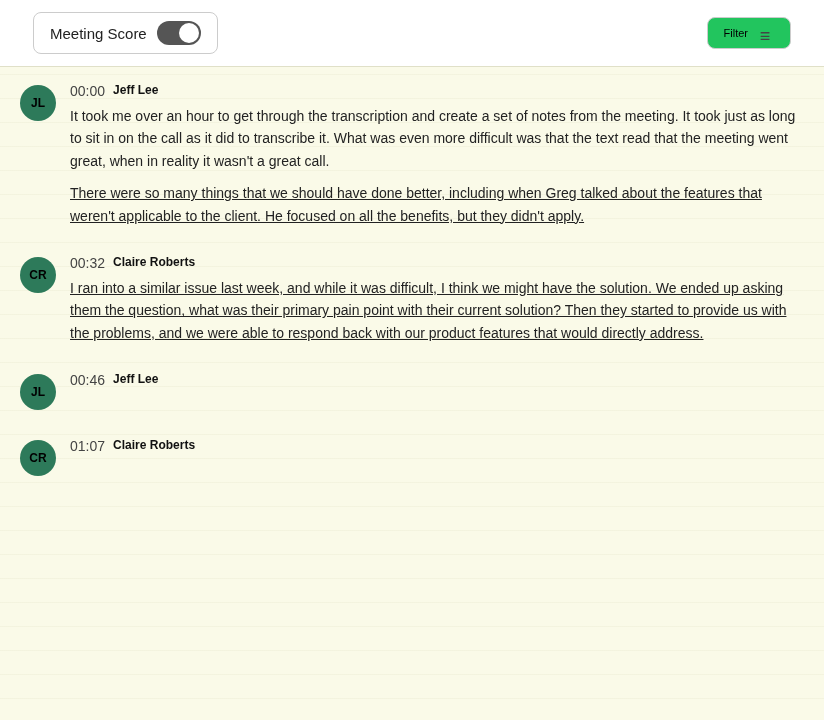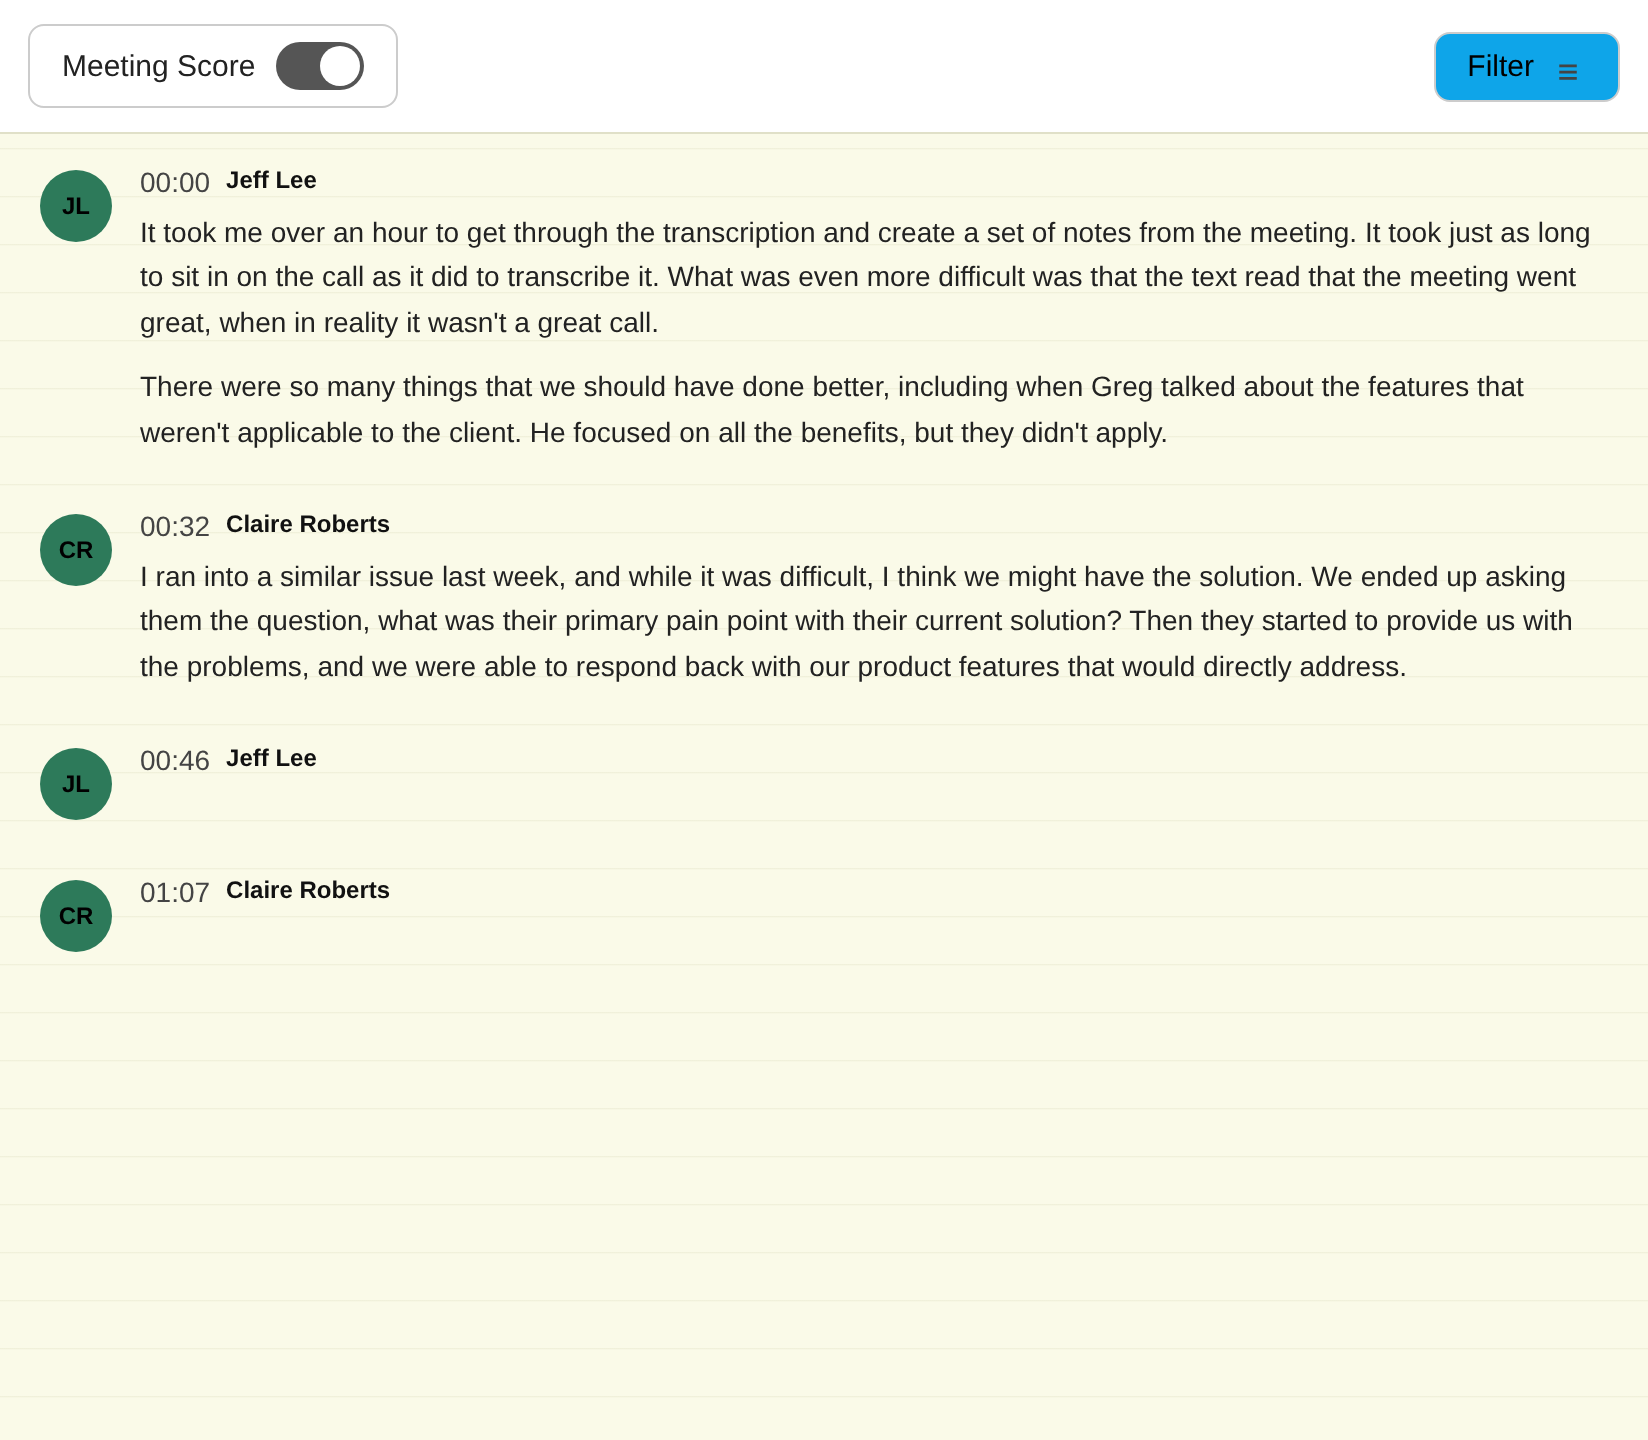--- a/index.html
+++ b/index.html
@@ -8,21 +8,21 @@
       background: #f5f5dc;
       width: 824px;
       min-height: 720px;
       color: #222;
     }
 
     
     .toolbar {
       display: flex;
       align-items: center;
-      padding: 12px 14px;
+      padding: 12px 33px;
       background: #fff;
       border-bottom: 1px solid #e0e0c8;
       gap: 8px;
     }
     .toggle-group {
       display: flex;
       align-items: center;
       gap: 10px;
       padding: 8px 16px;
       border: 1px solid #ccc;
@@ -53,23 +53,23 @@
       right: 2px;
       transition: right 0.2s;
     }
     .filter-btn {
       display: flex;
       align-items: center;
       gap: 8px;
       padding: 8px 16px;
       border: 1px solid #ccc;
       border-radius: 8px;
-      background: #0ea5e9;
+      background: #22c55e;
       cursor: pointer;
-      font-size: 15px;
+      font-size: 11px;
       margin-left: auto;
     }
 
     
     .transcript {
       background: #fafae8;
       padding: 16px 20px;
       min-height: calc(720px - 65px);
       background-image:
         repeating-linear-gradient(
@@ -125,20 +125,21 @@
 
     .message-text {
       font-size: 14px;
       line-height: 1.6;
       color: #222;
       margin-bottom: 10px;
     }
 
     .message-text:last-child {
       margin-bottom: 0;
+      text-decoration: underline;
     }
 
     .filter-icon {
       display: inline-block;
       width: 18px;
       height: 14px;
       position: relative;
     }
     .filter-icon::before {
       content: '≡';

